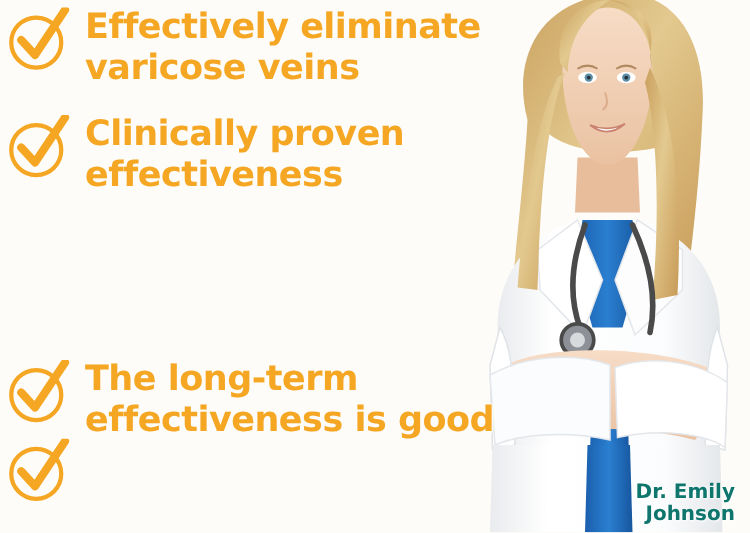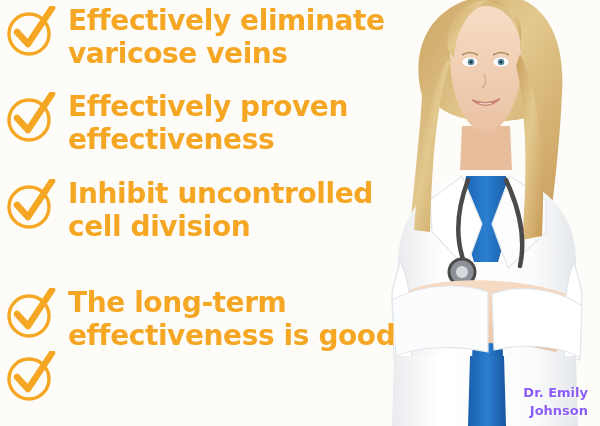--- a/index.html
+++ b/index.html
@@ -82,23 +82,23 @@
        0 1px 2px #fdfcf8,
        0 -1px 2px #fdfcf8;
   }
 
   
   .caption {
     position: absolute;
     right: 12px;
     bottom: 6px;
     z-index: 4;
-    color: #8b5cf6;
+    color: #0f766e;
     font-weight: bold;
-    font-size: 13px;
+    font-size: 16px;
     line-height: 18px;
     text-align: right;
     white-space: pre-line;
     text-shadow:
        0 0 2px rgba(255,255,255,.9),
        1px 1px 2px rgba(255,255,255,.9);
   }
 </style>
 </head>
 <body>
@@ -201,34 +201,24 @@
 varicose veins</span>
     </div>
 
     <div class="benefit benefit-1">
       <span class="check-icon">
         <svg viewBox="0 0 52 52" aria-hidden="true">
           <circle cx="25" cy="28" r="20" fill="none" stroke="#f5a623" stroke-width="3.4"></circle>
           <path d="M13 26 L24 38 L48 2" fill="none" stroke="#f5a623" stroke-width="6.5" stroke-linecap="round" stroke-linejoin="round"></path>
         </svg>
       </span>
-      <span class="benefit-text">Effectively proven
+      <span class="benefit-text">Clinically proven
 effectiveness</span>
     </div>
 
-    <div class="benefit benefit-2">
-      <span class="check-icon">
-        <svg viewBox="0 0 52 52" aria-hidden="true">
-          <circle cx="25" cy="28" r="20" fill="none" stroke="#f5a623" stroke-width="3.4"></circle>
-          <path d="M13 26 L24 38 L48 2" fill="none" stroke="#f5a623" stroke-width="6.5" stroke-linecap="round" stroke-linejoin="round"></path>
-        </svg>
-      </span>
-      <span class="benefit-text">Inhibit uncontrolled
-cell division</span>
-    </div>
 
     <div class="benefit benefit-3">
       <span class="check-icon">
         <svg viewBox="0 0 52 52" aria-hidden="true">
           <circle cx="25" cy="28" r="20" fill="none" stroke="#f5a623" stroke-width="3.4"></circle>
           <path d="M13 26 L24 38 L48 2" fill="none" stroke="#f5a623" stroke-width="6.5" stroke-linecap="round" stroke-linejoin="round"></path>
         </svg>
       </span>
       <span class="benefit-text">The long-term
 effectiveness is good</span>

